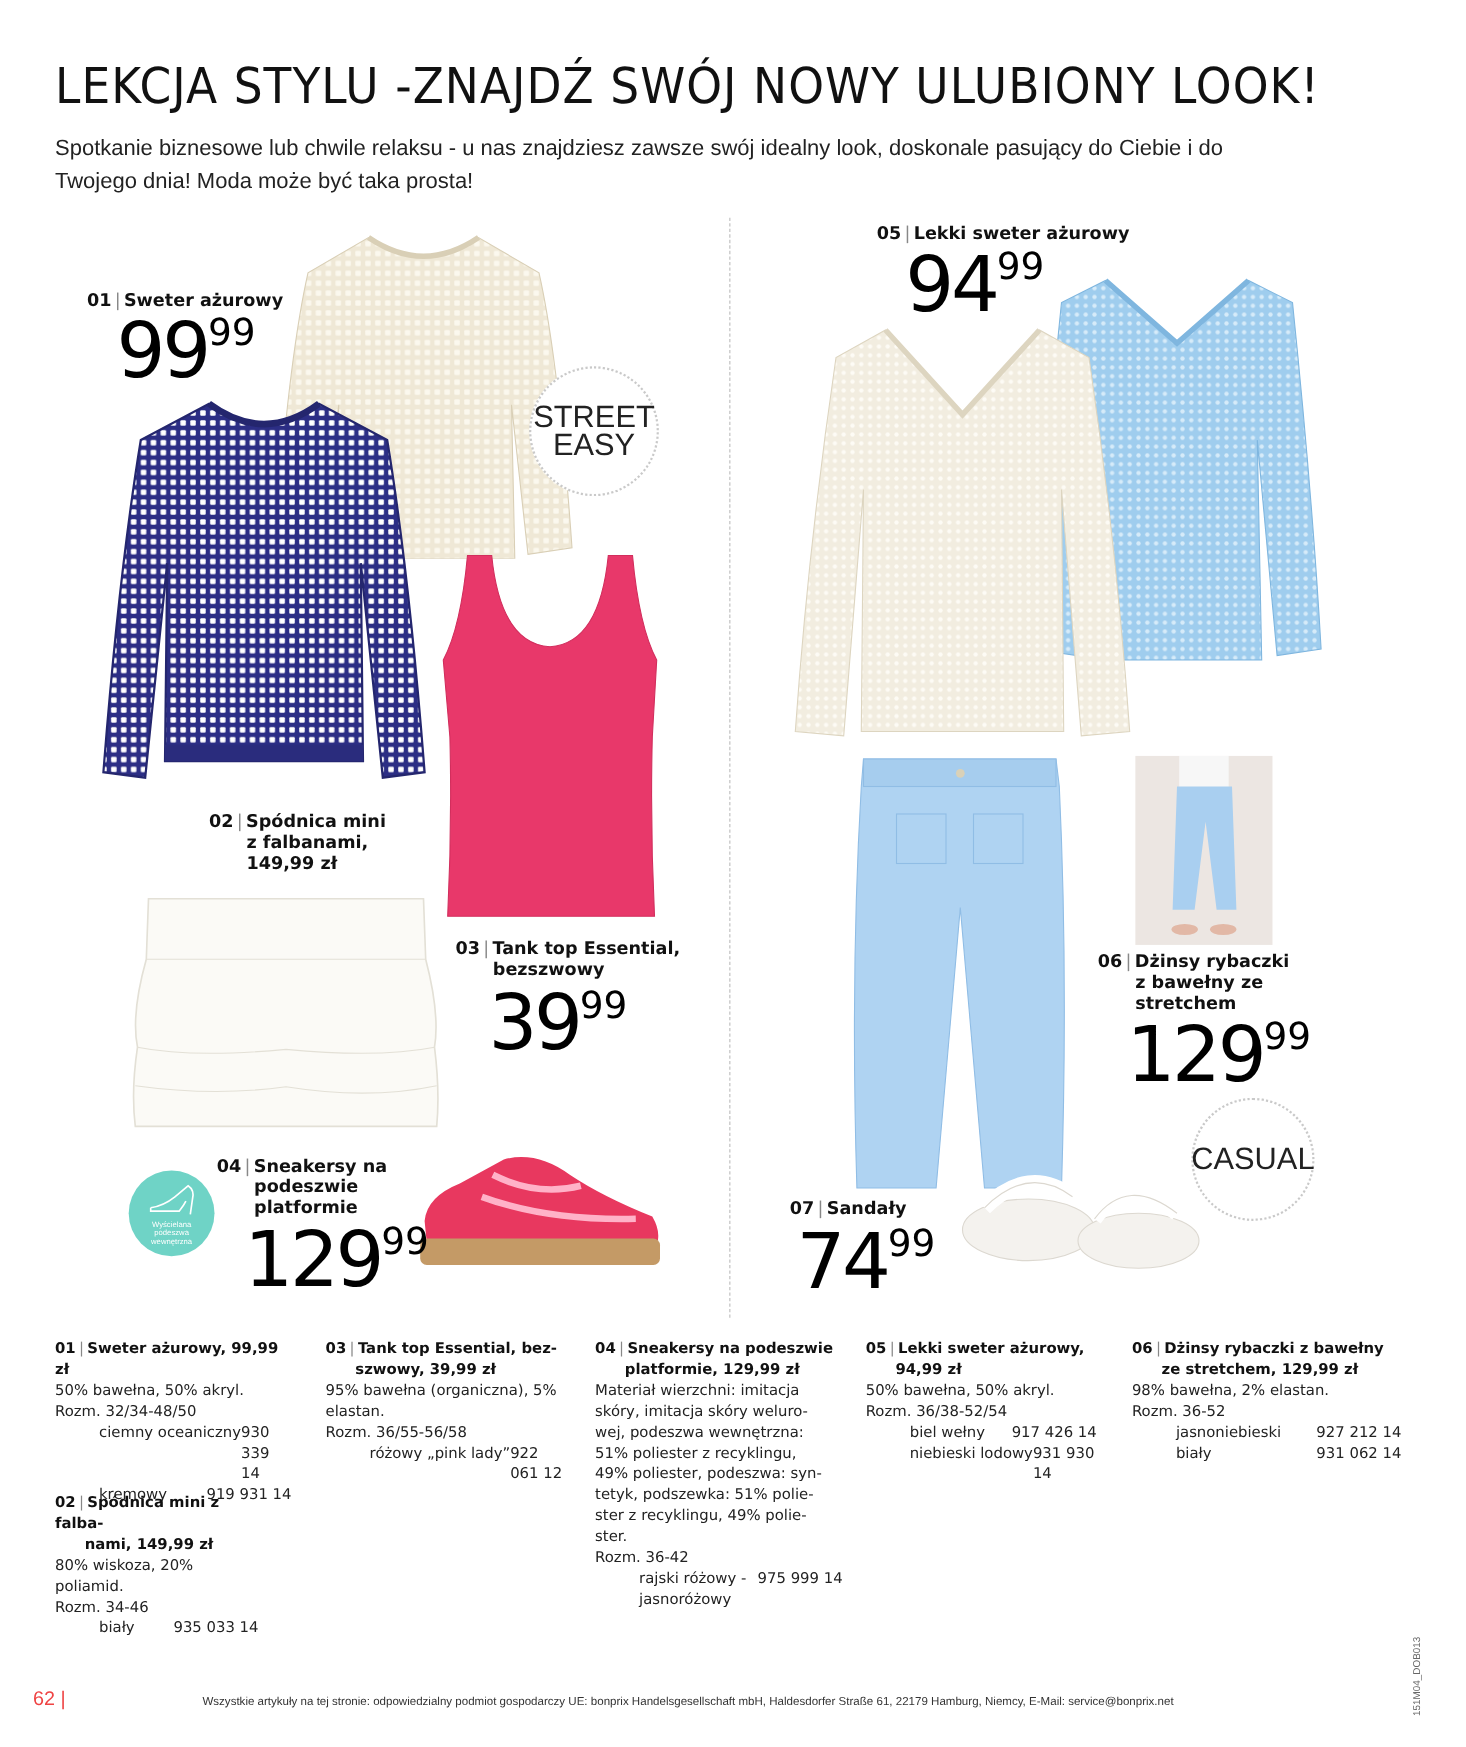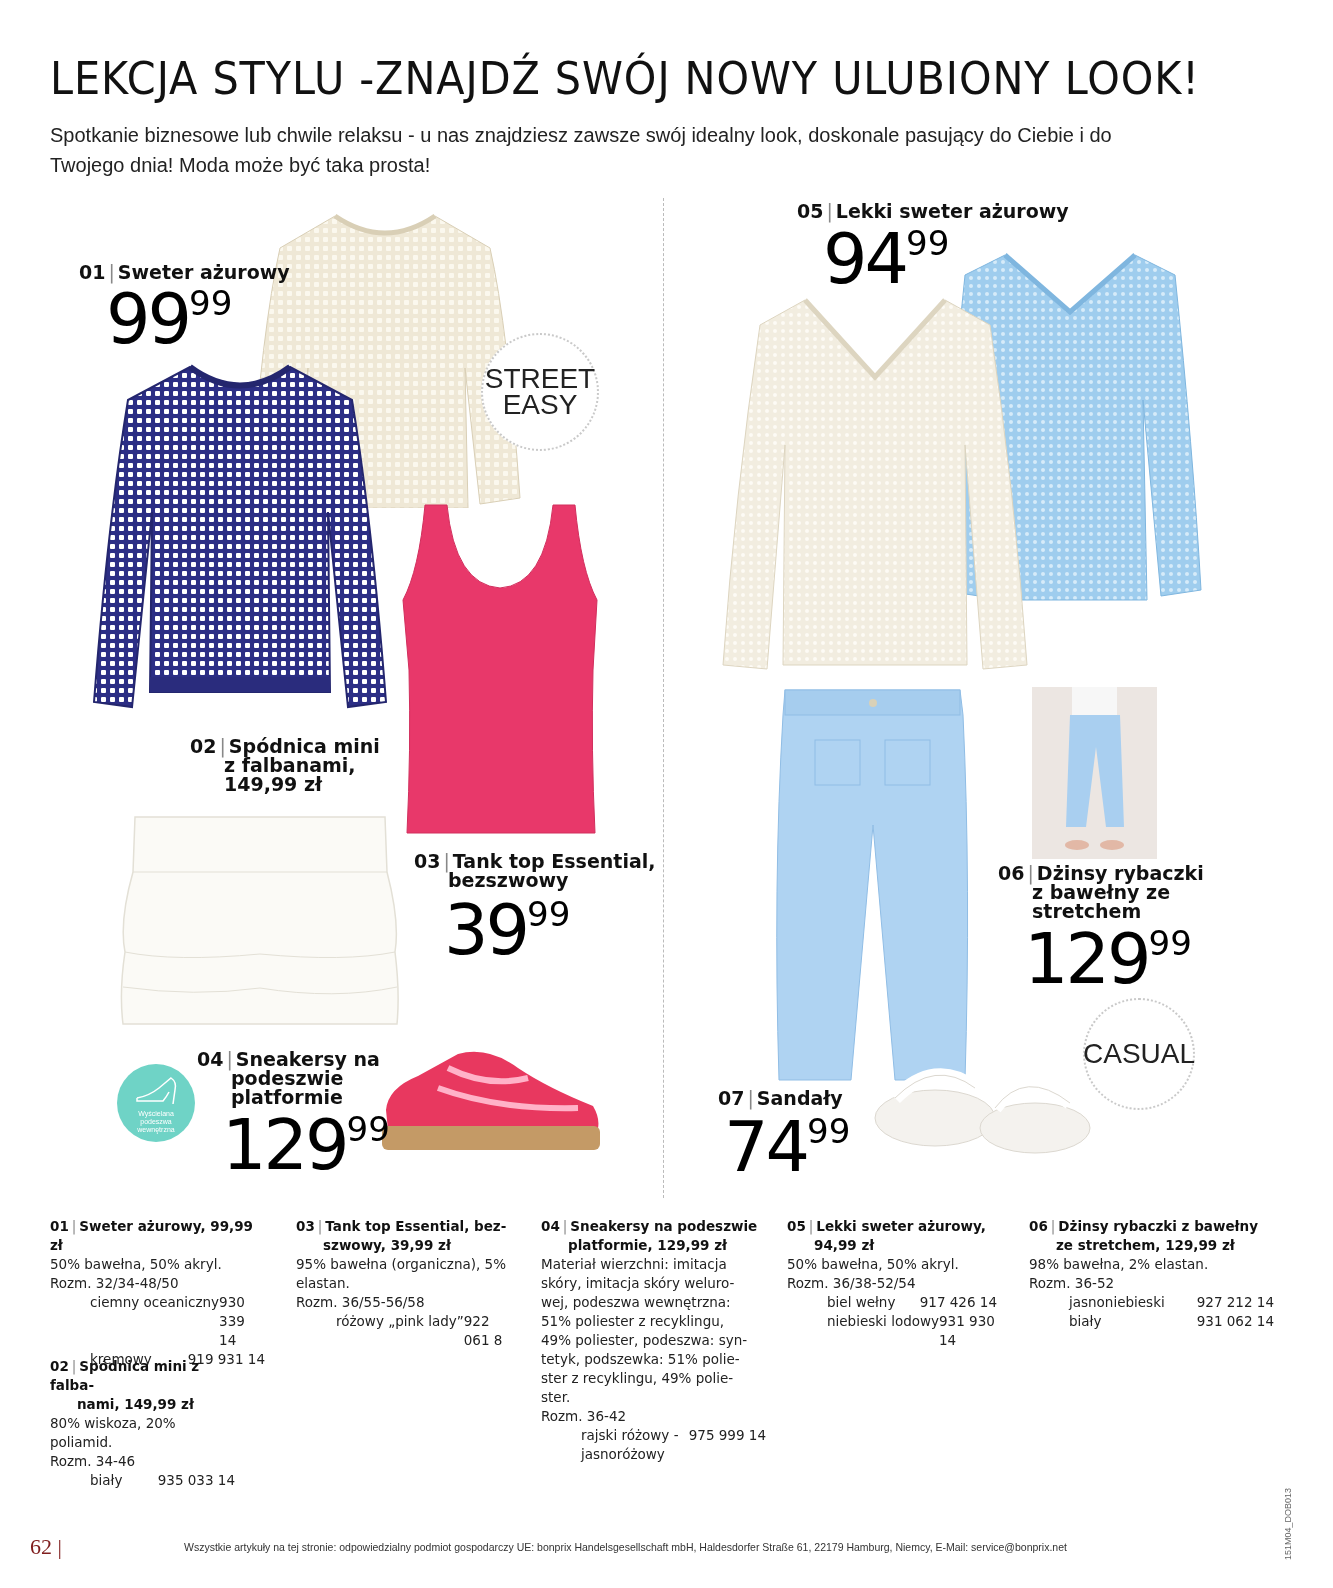--- a/index.html
+++ b/index.html
@@ -5,21 +5,21 @@
   * { box-sizing: border-box; margin: 0; padding: 0; }
   html, body { width: 1333px; height: 1588px; background: #ffffff; overflow: hidden; }
   body { position: relative; font-family: "DejaVu Sans", sans-serif; color: #111; }
 
   .headline { position: absolute; left: 50px; top: 52px; font-family: "DejaVu Sans", sans-serif; font-size: 45px; letter-spacing: 1px; font-weight: normal; color: #111; transform: scaleX(0.92); transform-origin: left top; white-space: nowrap; }
   .subhead { position: absolute; left: 50px; top: 120px; width: 1100px; font-family: "Liberation Sans", sans-serif; font-size: 20px; line-height: 30px; color: #222; }
 
   .divider { position: absolute; left: 663px; top: 198px; width: 0; height: 1000px; border-left: 1px dashed #bbb; }
 
   
-  .lbl { position: absolute; font-family: "DejaVu Sans", sans-serif; font-size: 19px; font-weight: bold; line-height: 19px; color: #111; }
+  .lbl { position: absolute; font-family: "DejaVu Sans", sans-serif; font-size: 16px; font-weight: bold; line-height: 19px; color: #111; }
   .lbl .num { font-weight: bold; }
   .lbl .bar { color: #888; font-weight: normal; margin: 0 3px; }
   .lbl .name { display: inline; }
   .lbl .cont { display: block; padding-left: 34px; }
 
   .price { position: absolute; font-family: "DejaVu Sans", sans-serif; color: #000; line-height: 1; white-space: nowrap; letter-spacing: -3px; }
   .price .big { font-size: 70px; }
   .price .cents { font-size: 34px; vertical-align: top; letter-spacing: 0; position: relative; top: 2px; }
 
   .badge-circle { position: absolute; border: 2px dotted #c9c9c9; border-radius: 50%; display: flex; align-items: center; justify-content: center; text-align: center; font-family: "Liberation Sans", sans-serif; font-size: 28px; line-height: 26px; color: #222; background: #fff; }
@@ -32,21 +32,21 @@
 
   
   .spec { position: absolute; font-family: "DejaVu Sans", sans-serif; font-size: 13.5px; line-height: 19px; color: #222; }
   .spec .title { font-weight: bold; color: #111; }
   .spec .title .bar { color: #888; font-weight: normal; margin: 0 3px; }
   .spec .title .cont { display: block; padding-left: 27px; }
   .spec .row { display: flex; margin-left: 40px; }
   .spec .row .k { flex: 0 0 auto; }
   .spec .row .v { margin-left: auto; }
 
-  .footer-page { position: absolute; left: 30px; top: 1534px; font-family: Liberation Serif, serif; font-size: 22px; color: #7f1d1d; }
+  .footer-page { position: absolute; left: 30px; top: 1534px; font-family: Liberation Sans, sans-serif; font-size: 18px; color: #ef4444; }
   .footer-note { position: absolute; left: 184px; top: 1541px; font-family: "Liberation Sans", sans-serif; font-size: 10.5px; color: #333; white-space: nowrap; }
   .vcode { position: absolute; left: 1283px; top: 1560px; transform: rotate(-90deg); transform-origin: left top; font-family: "Liberation Sans", sans-serif; font-size: 9px; color: #666; white-space: nowrap; }
 </style>
 </head>
 <body>
 
 <h1 class="headline">LEKCJA STYLU -ZNAJDŹ SWÓJ NOWY ULUBIONY LOOK!</h1>
 <p class="subhead">Spotkanie biznesowe lub chwile relaksu - u nas znajdziesz zawsze swój idealny look, doskonale pasujący do Ciebie i do Twojego dnia!  Moda może być taka prosta!</p>
 
 <div class="divider"></div>
@@ -233,21 +233,21 @@
     </div>
 </div>
 
 <div class="spec" style="left:296px; top:1217px; width:215px;">
   <div class="title"><span>03</span><span class="bar">|</span><span>Tank top Essential, bez-</span><span class="cont">szwowy, 39,99 zł</span></div>
   <div>95% bawełna (organiczna), 5%</div>
   <div>elastan.</div>
   <div>Rozm. 36/55-56/58</div>
   <div class="row">
       <span class="k">różowy „pink lady”</span>
-      <span class="v">922 061 8</span>
+      <span class="v">922 061 12</span>
     </div>
 </div>
 
 <div class="spec" style="left:541px; top:1217px; width:225px;">
   <div class="title"><span>04</span><span class="bar">|</span><span>Sneakersy na podeszwie</span><span class="cont">platformie, 129,99 zł</span></div>
   <div>Materiał wierzchni: imitacja</div>
   <div>skóry, imitacja skóry weluro-</div>
   <div>wej, podeszwa wewnętrzna:</div>
   <div>51% poliester z recyklingu,</div>
   <div>49% poliester, podeszwa: syn-</div>

